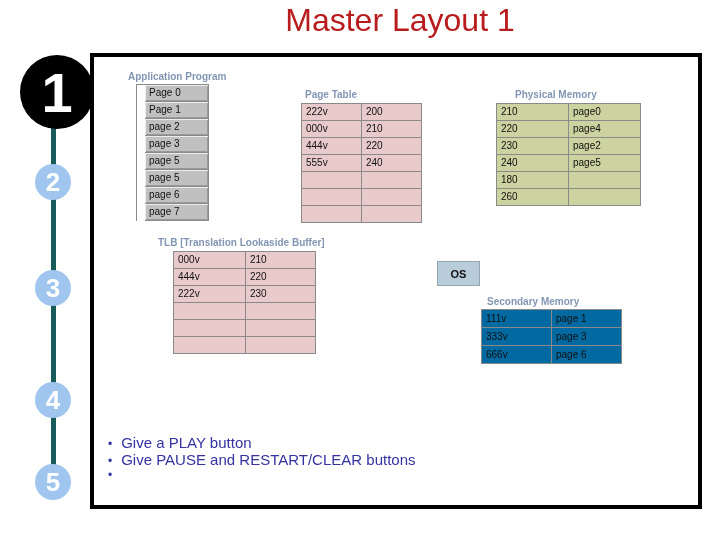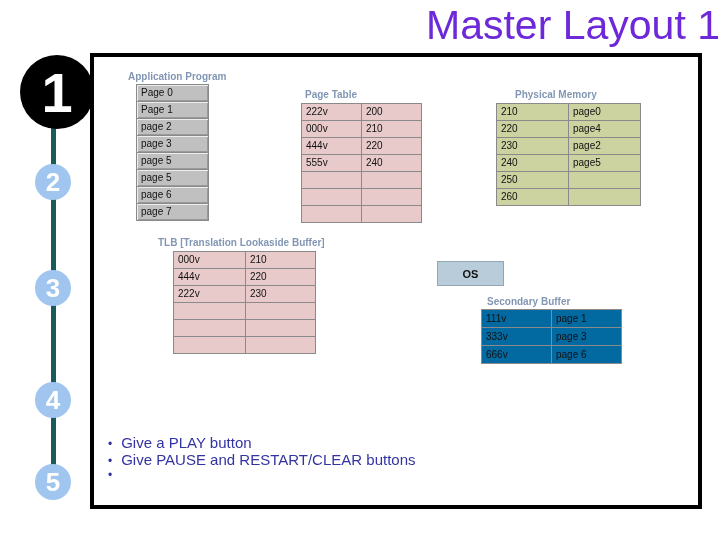--- a/index.html
+++ b/index.html
@@ -2,22 +2,22 @@
 <html><head>
 <meta charset="utf-8">
 <style>
   html,body{margin:0;padding:0;}
   body{
     width:720px;height:540px;position:relative;overflow:hidden;
     background:#ffffff;font-family:"Liberation Sans",sans-serif;
   }
   
   .slide-title{
-    position:absolute;left:80px;top:2px;width:640px;text-align:right;
-    font-size:41px;color:#6d28d9;white-space:nowrap;
+    position:absolute;left:80px;top:2px;width:640px;text-align:center;
+    font-size:32px;color:#b91c1c;white-space:nowrap;
   }
   
   .panel{
     position:absolute;left:90px;top:53px;width:612px;height:456px;
     box-sizing:border-box;border:4px solid #000;background:#fff;
   }
   
   .rail-line{
     position:absolute;left:51px;top:92px;width:5px;height:390px;
     background:#1b5a5a;z-index:3;
@@ -41,32 +41,32 @@
   .tbl{
     position:absolute;display:grid;z-index:5;
     border-top:1px solid #8a8a8a;border-left:1px solid #8a8a8a;
   }
   .tbl .tcell{
     box-sizing:border-box;height:17px;line-height:16px;
     border-right:1px solid #8a8a8a;border-bottom:1px solid #8a8a8a;
     font-size:10px;color:#111;padding:0 0 0 4px;overflow:hidden;white-space:nowrap;
   }
   .tbl-app{left:136px;top:84px;grid-template-columns:72px;}
-  .tbl-app .tcell{background:#c0c0c0;box-shadow:inset 1px 1px 0 #ededed,inset -1px -1px 0 #9a9a9a;}
+  .tbl-app .tcell{background:#c0c0c0;box-shadow:inset 1px 1px 0 #ededed,inset -1px -1px 0 #9a9a9a;margin-left:8px;}
   .tbl-page{left:301px;top:103px;grid-template-columns:60px 60px;}
   .tbl-page .tcell{background:#e9caca;}
   .tbl-phys{left:496px;top:103px;grid-template-columns:72px 72px;}
   .tbl-phys .tcell{background:#ccd2a0;}
   .tbl-tlb{left:173px;top:251px;grid-template-columns:72px 70px;}
   .tbl-tlb .tcell{background:#e9caca;}
   .tbl-sec{left:481px;top:309px;grid-template-columns:70px 70px;}
   .tbl-sec .tcell{background:#0369a1;height:18px;line-height:17px;}
   
   .os-box{
-    position:absolute;left:437px;top:261px;width:67px;height:25px;z-index:5;
+    position:absolute;left:437px;top:261px;width:43px;height:25px;z-index:5;
     box-sizing:border-box;background:#b9ccd9;border:1px solid #93a6b3;
     display:flex;align-items:center;justify-content:center;
     font-size:11px;font-weight:bold;color:#111;
   }
   
   .notes{position:absolute;left:108px;top:434px;z-index:5;}
   .bullet-line{
     display:flex;align-items:baseline;height:17px;
     font-size:15px;color:#3333a2;white-space:nowrap;
   }
@@ -129,21 +129,21 @@
 <div class="dlabel" style="left:515px;top:89px;">Physical Memory</div>
 <div class="tbl tbl-phys">
     <div class="tcell">210</div>
     <div class="tcell">page0</div>
     <div class="tcell">220</div>
     <div class="tcell">page4</div>
     <div class="tcell">230</div>
     <div class="tcell">page2</div>
     <div class="tcell">240</div>
     <div class="tcell">page5</div>
-    <div class="tcell">250</div>
+    <div class="tcell">180</div>
     <div class="tcell"></div>
     <div class="tcell">260</div>
     <div class="tcell"></div>
   </div>
 
 <div class="dlabel" style="left:158px;top:237px;">TLB [Translation Lookaside Buffer]</div>
 <div class="tbl tbl-tlb">
     <div class="tcell">000v</div>
     <div class="tcell">210</div>
     <div class="tcell">444v</div>
@@ -153,21 +153,21 @@
     <div class="tcell"></div>
     <div class="tcell"></div>
     <div class="tcell"></div>
     <div class="tcell"></div>
     <div class="tcell"></div>
     <div class="tcell"></div>
   </div>
 
 <div class="os-box">OS</div>
 
-<div class="dlabel" style="left:487px;top:296px;">Secondary Buffer</div>
+<div class="dlabel" style="left:487px;top:296px;">Secondary Memory</div>
 <div class="tbl tbl-sec">
     <div class="tcell">111v</div>
     <div class="tcell">page 1</div>
     <div class="tcell">333v</div>
     <div class="tcell">page 3</div>
     <div class="tcell">666v</div>
     <div class="tcell">page 6</div>
   </div>
 
 <div class="notes">

